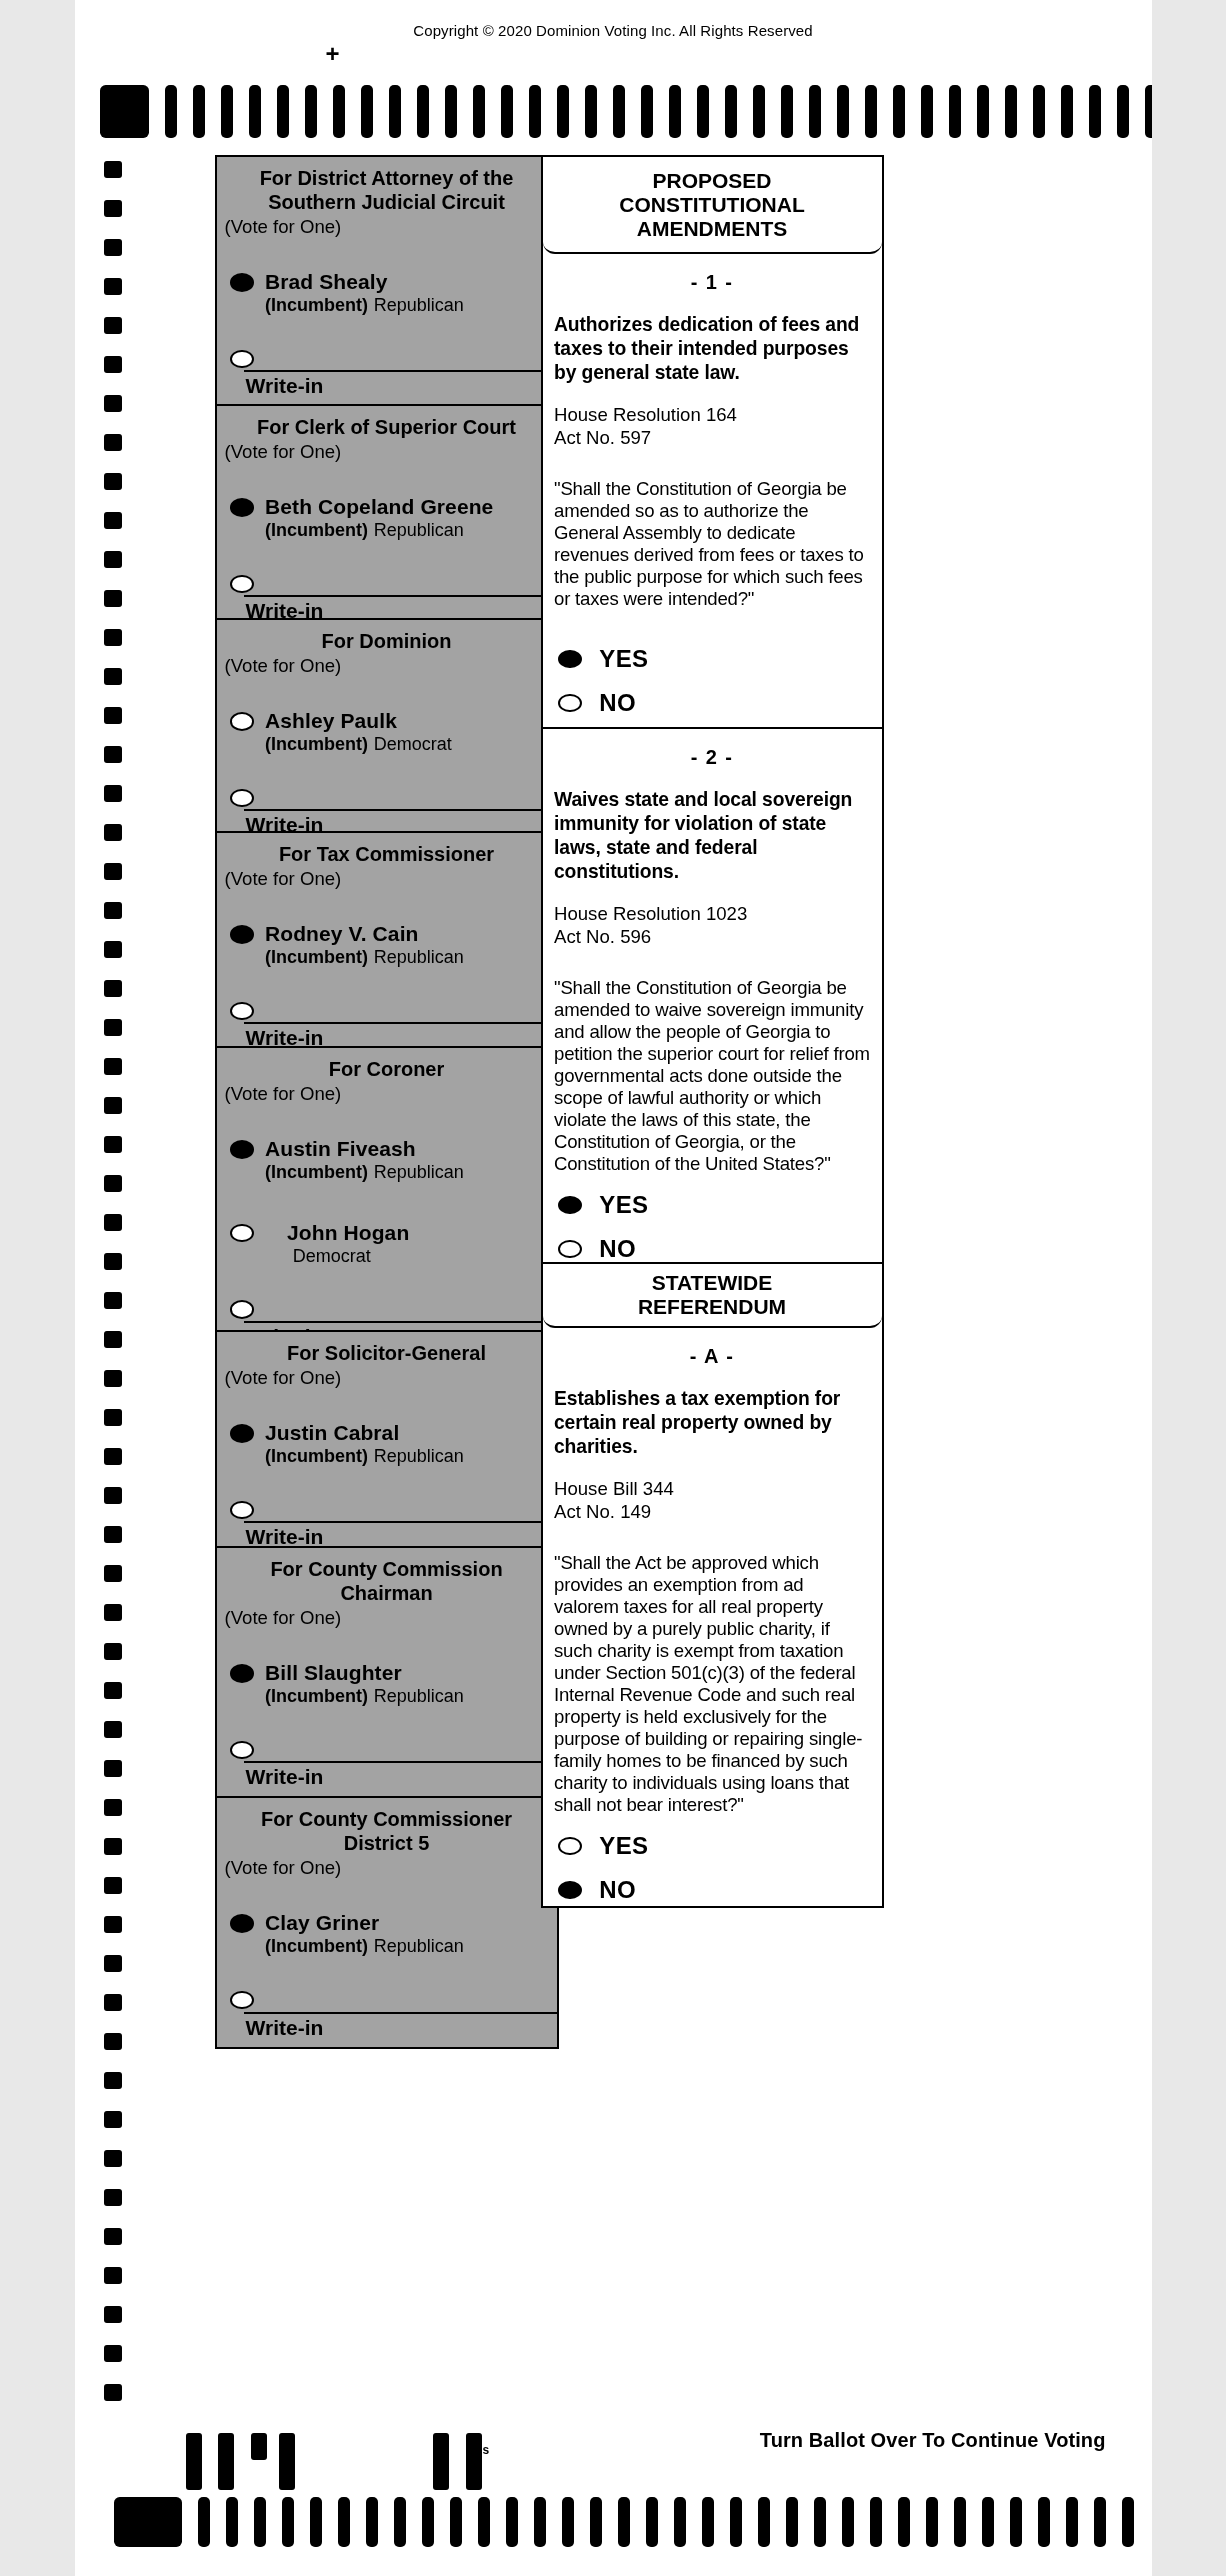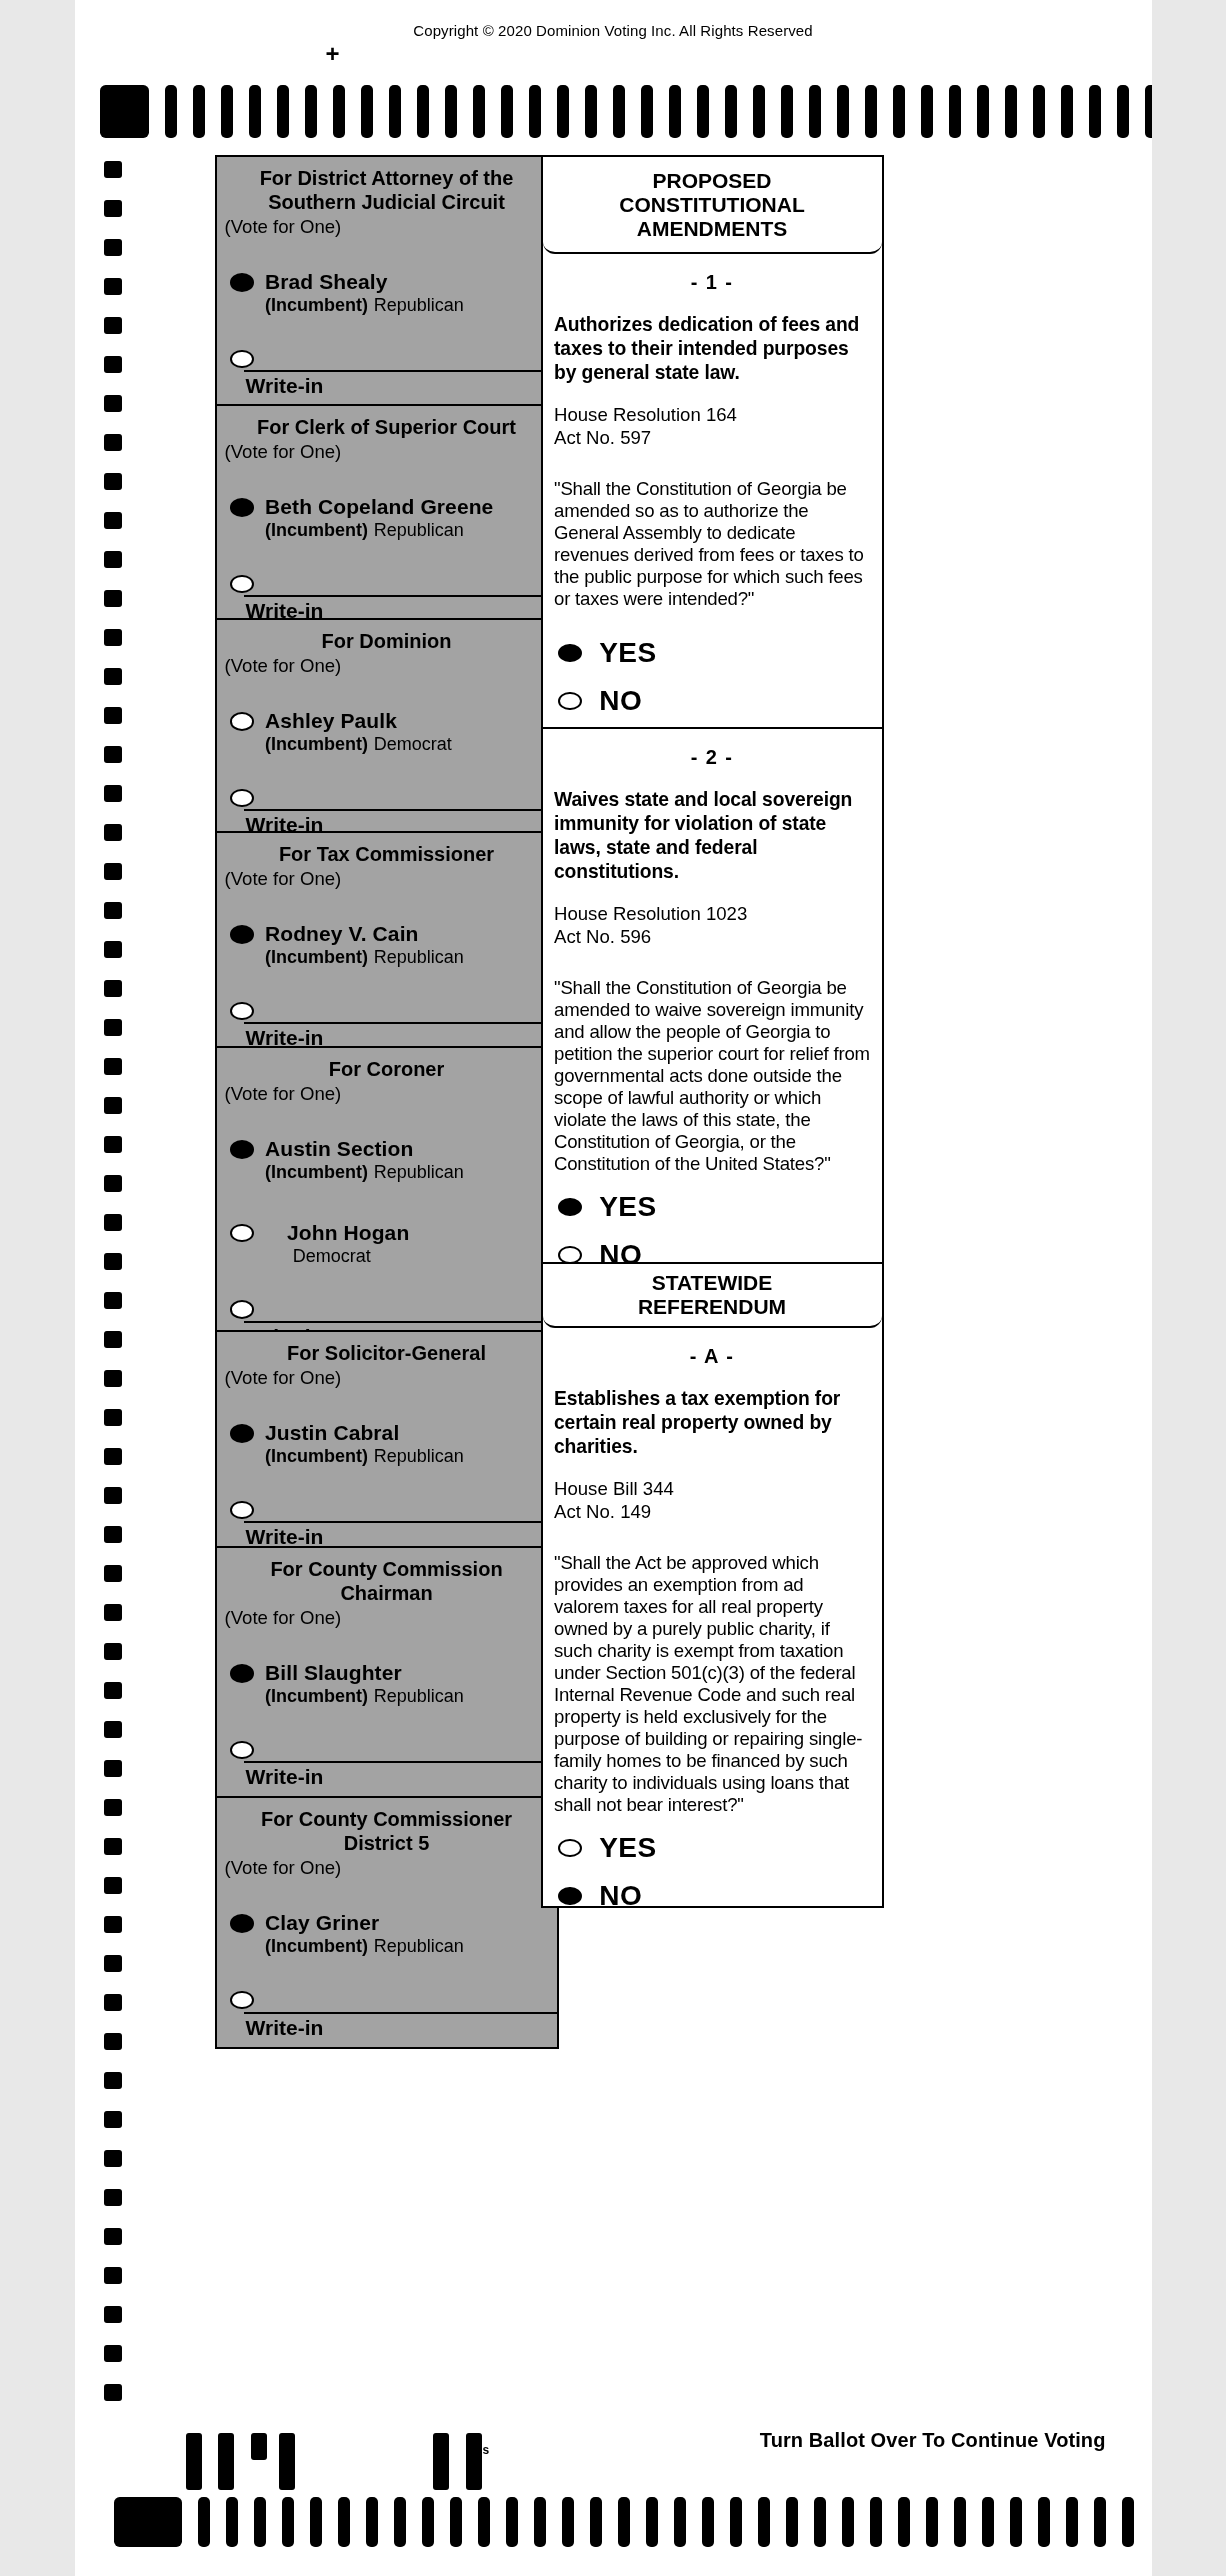--- a/index.html
+++ b/index.html
@@ -55,21 +55,21 @@
   .mblock { box-sizing:border-box; border-bottom:2.1px solid #000; overflow:hidden; }
   .mblock:last-child { border-bottom:none; }
   .mheader { display:flex; align-items:center; justify-content:center; text-align:center; font-weight:700; font-size:21px; line-height:24px; white-space:pre-line;border-radius:12px; }
   .measure { display:flex; flex-direction:column; padding:0 11.5px; }
   .m-num { text-align:center; font-weight:700; font-size:20px; margin-top:17px; letter-spacing:1.4px; }
   .m-summary { font-weight:700; font-size:19.3px; line-height:24px; margin-top:18.6px; letter-spacing:-0.1px; }
   .m-statute { font-size:18.6px; line-height:23px; margin-top:18.6px; white-space:pre-line; }
   .m-question { font-size:18.6px; line-height:22px; margin-top:29px; letter-spacing:-0.2px; }
   .m-choices { margin-top:auto; padding-bottom:10px; }
   .choice { display:flex; align-items:center; margin-top:16px; padding-left:4.3px; }
-  .choice .choice-label { margin-left:17px; font-weight:700; font-size:28px; letter-spacing:0.4px; }
+  .choice .choice-label { margin-left:17px; font-weight:700; font-size:24px; letter-spacing:0.4px; }
 
   
   .bc-bar { position:absolute; width:16px; height:57px; top:2433px; background:#000; border-radius:2.9px; }
   .bc-bar.short { height:27px; }
   .tiny-mark { position:absolute; left:408px; top:2443px; font-size:12px; font-weight:700; }
 
   .turn-text { position:absolute; right:46px; top:2429px; font-weight:700; font-size:20px; letter-spacing:0.1px; }
   .crosshair { position:absolute; left:1182px; top:2459px; }
 </style>
 </head>
@@ -338,21 +338,21 @@
     </div>
   </section>
 
   <section class="race" style="height: 284px;">
     <div class="race-title">For Coroner</div>
     <div class="vote-for">(Vote for One)</div>
     <div class="cands">
   <div class="cand">
     <span class="oval filled"></span>
     <div class="cand-text">
-      <div class="cand-name">Austin Section</div>
+      <div class="cand-name">Austin Fiveash</div>
       <div class="cand-sub">
         <span class="inc">(Incumbent)</span><span class="party">Republican</span>
       </div>
     </div>
   </div>
 
   <div class="cand">
     <span class="oval"></span>
     <div class="cand-text">
       <div class="cand-name">John Hogan</div>

